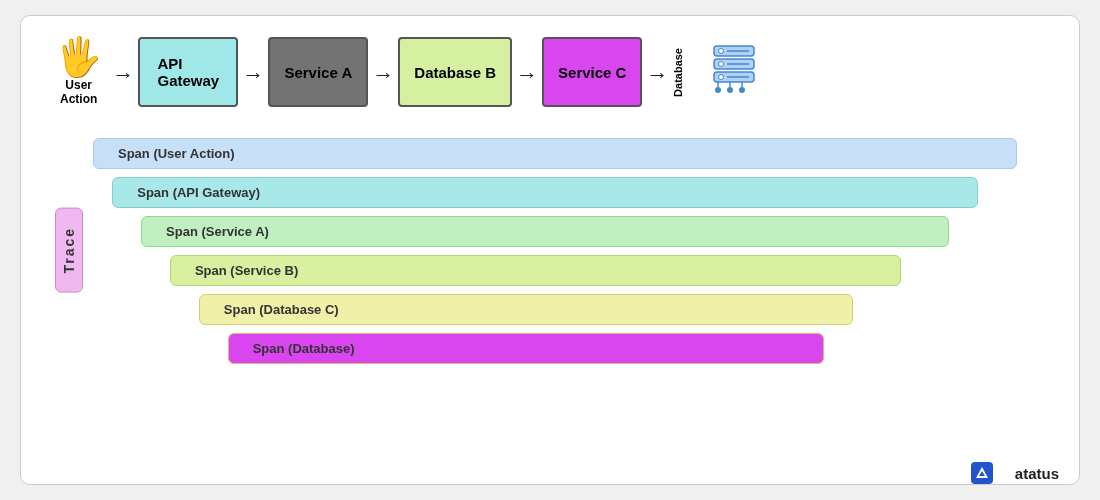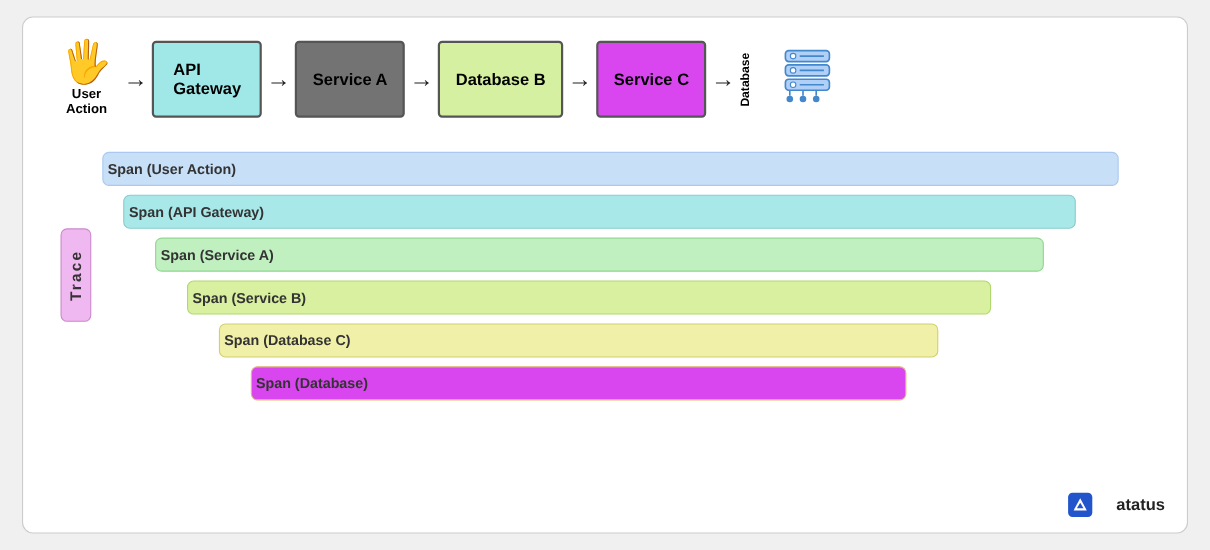--- a/index.html
+++ b/index.html
@@ -129,21 +129,21 @@
     }
     .spans-col {
       flex: 1;
       display: flex;
       flex-direction: column;
       gap: 8px;
       padding-top: 2px;
     }
     .span-bar {
       border-radius: 6px;
-      padding: 7px 4px;
+      padding: 7px 24px;
       font-size: 13px;
       font-weight: bold;
       color: #333;
     }
     .span-user-action {
       background: #c8dff8;
       border: 1px solid #aac8f0;
       margin-left: 0%;
       width: 96%;
     }
@@ -173,21 +173,21 @@
     }
     .span-database {
       background: #d946ef;
       border: 1px solid #e0b870;
       margin-left: 14%;
       width: 62%;
     }
     
     .atatus-brand {
       position: absolute;
-      bottom: 14px;
+      bottom: 0;
       right: 20px;
       display: flex;
       align-items: center;
       gap: 22px;
       font-size: 15px;
       font-weight: bold;
       color: #222;
     }
     .atatus-icon {
       width: 22px;

